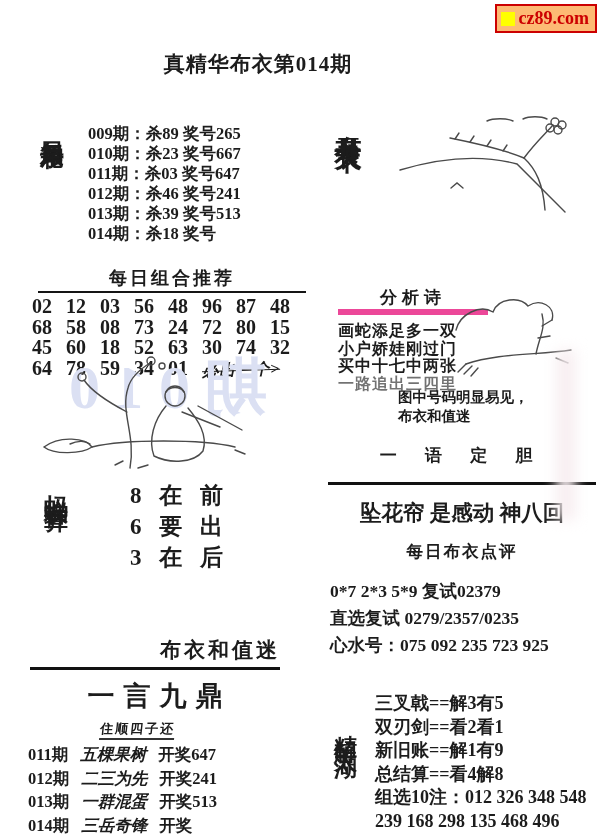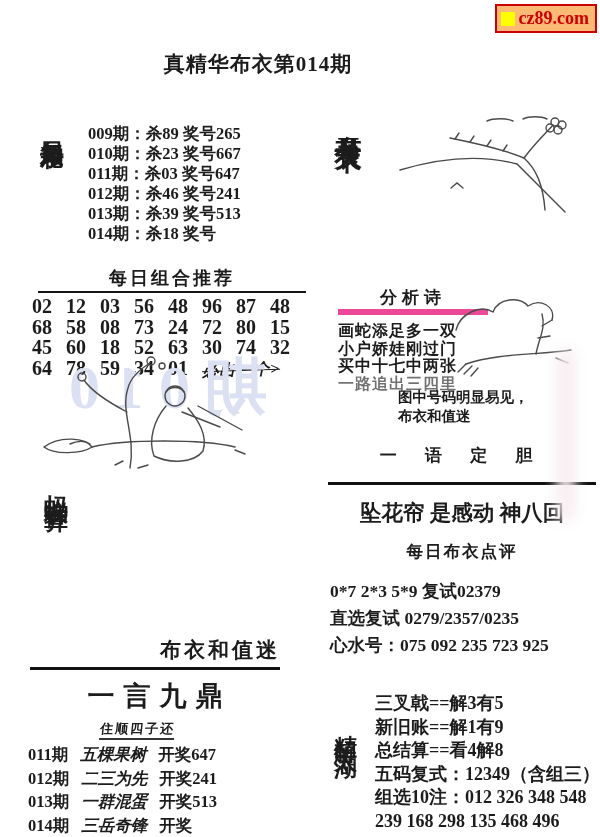--- a/index.html
+++ b/index.html
@@ -147,20 +147,25 @@
     <path d="M62,97 C95,89 172,89 205,97"></path>
     <path d="M14,97 C30,85 56,88 62,97 C52,104 24,105 14,97"></path>
     <path d="M40,94 C48,90 56,91 60,94"></path>
     <path d="M85,115 l8,-4"></path>
     <path d="M108,118 l10,-3"></path>
     <path d="M205,100 l10,4"></path>
   </svg>
 
   <section class="ant">
     <div class="vert ant-title">蚂蚁神算</div>
+    <div class="ant-rows">
+      <div>8 在 前</div>
+      <div>6 要 出</div>
+      <div>3 在 后</div>
+    </div>
   </section>
 
   <section class="hezhi">
     <div class="hezhi-header-wrap">
       <span class="hezhi-header">布衣和值迷</span>
     </div>
     <div class="hezhi-line">一言九鼎</div>
   </section>
 
   <section class="history">
@@ -227,22 +232,22 @@
   <section class="numbers">
     <div>0*7 2*3 5*9 复试02379</div>
     <div>直选复试 0279/2357/0235</div>
     <div>心水号：075 092 235 723 925</div>
   </section>
 
   <section class="taihu">
     <div class="vert taihu-title">精解太湖</div>
     <div class="taihu-lines">
       <div>三叉戟==解3有5</div>
+      <div>双刃剑==看2看1</div>
       <div>新旧账==解1有9</div>
       <div>总结算==看4解8</div>
-      <div>五码复式：12349（含组三）</div>
       <div>组选10注：012 326 348 548</div>
       <div>239 168 298 135 468 496</div>
     </div>
   </section>
 
   <div class="smudge"></div>
 </div>
 
 </body></html>

